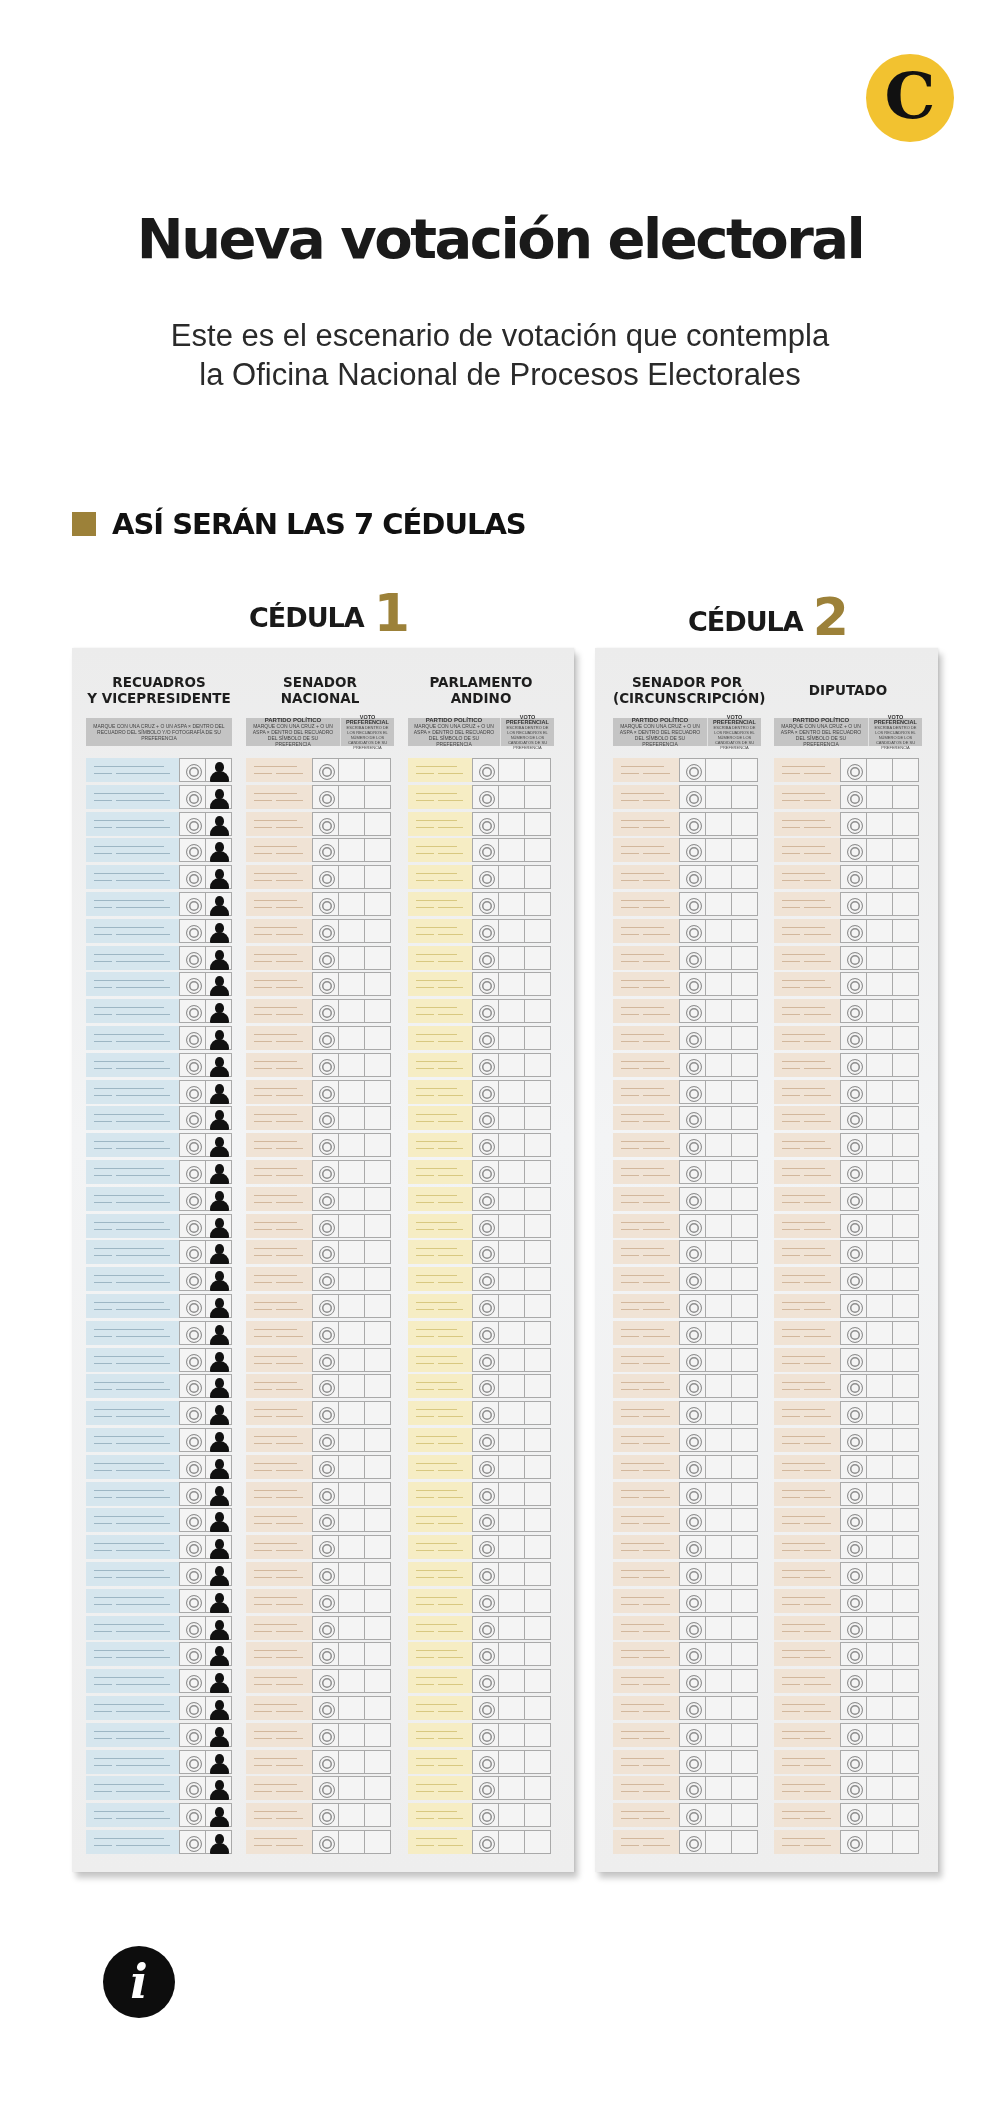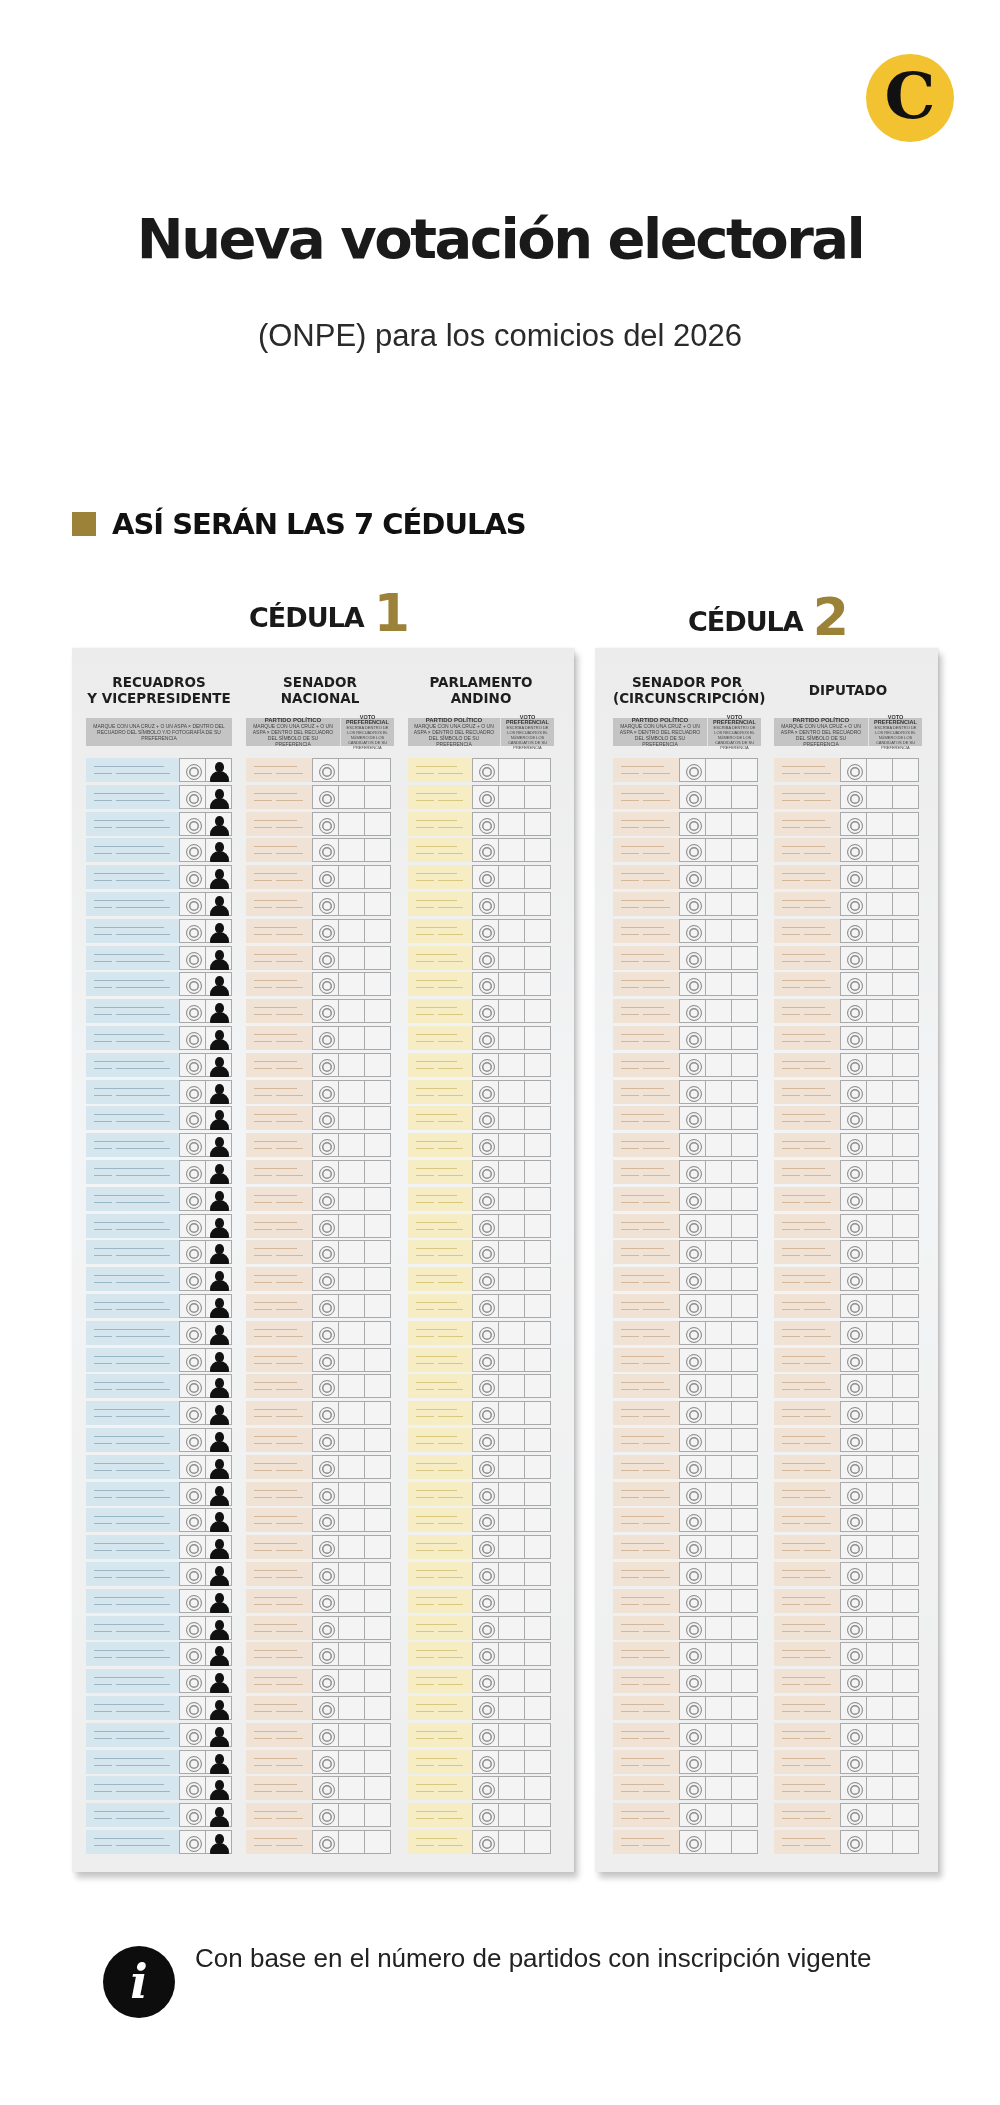--- a/index.html
+++ b/index.html
@@ -66,21 +66,22 @@
 </head>
 <body>
 
 <div class="logo">
   <span>C</span>
 </div>
 
 <h1 class="title">Nueva votación electoral</h1>
 
 <div class="subtitle">
-  <div>(ONPE) para los comicios del 2026</div>
+  <div>Este es el escenario de votación que contempla</div>
+  <div>la Oficina Nacional de Procesos Electorales</div>
 </div>
 
 <div class="section">
   <div class="sq"></div>
   <div class="txt">ASÍ SERÁN LAS 7 CÉDULAS</div>
 </div>
 
 <div class="ced-label" style="left:249px; top:587px;">
   <span class="w">CÉDULA</span>
   <span class="n">1</span>
@@ -2172,14 +2173,13 @@
         <div class="box"></div>
         <div class="box"></div>
       </div>
     </div>
 </div>
 
 <div class="info-icon">
   <span>i</span>
 </div>
 <div class="note">
-  <div>Con base en el número de partidos con inscripción vigente</div>
 </div>
 
 </body></html>

